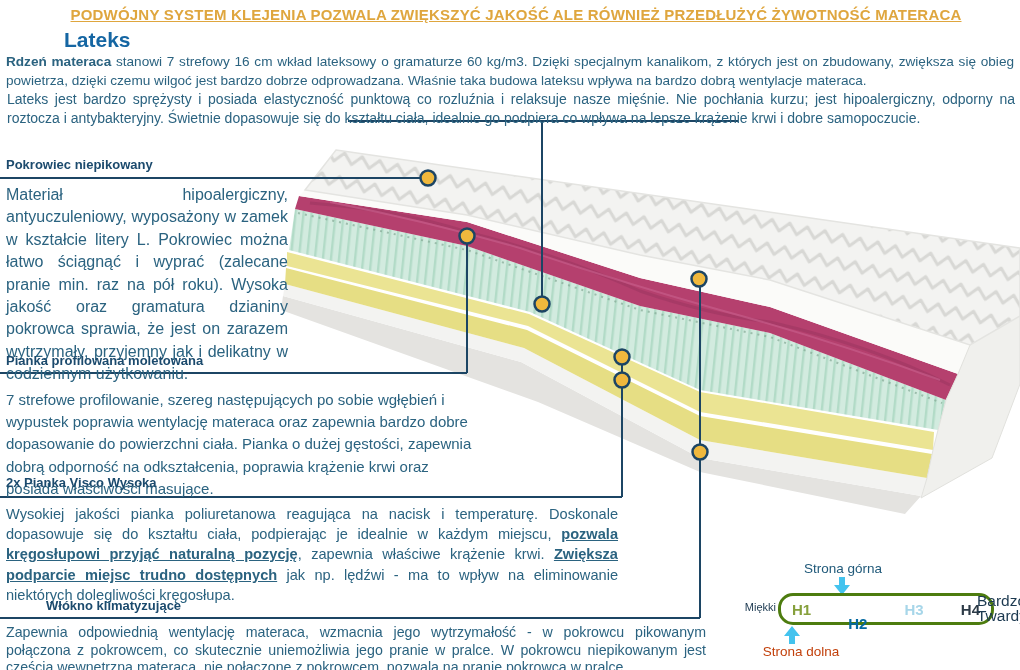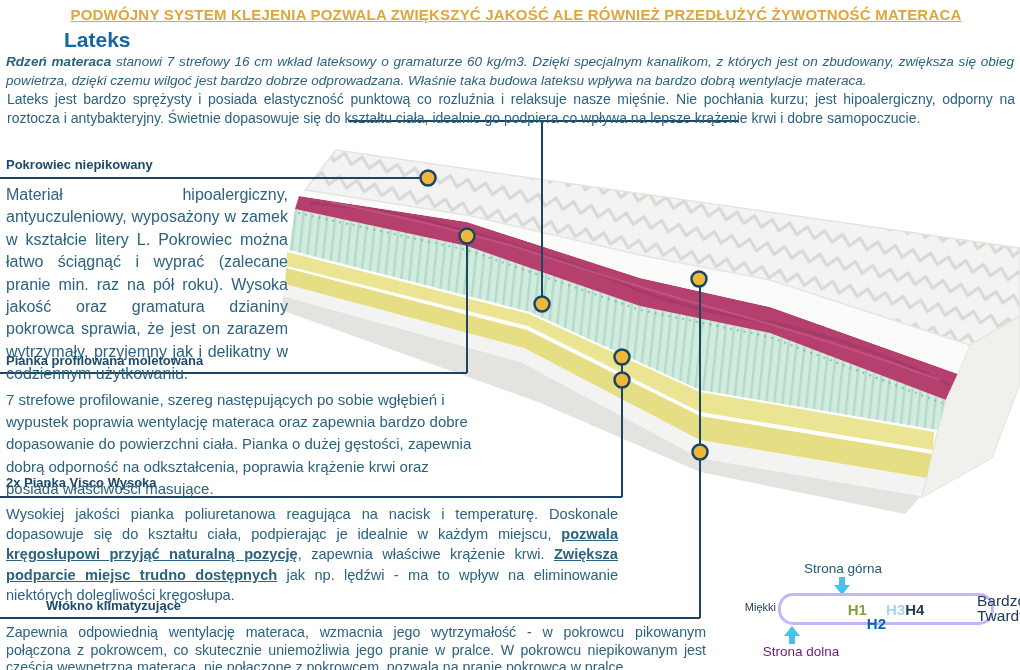--- a/index.html
+++ b/index.html
@@ -4,42 +4,42 @@
 <style>
   html,body{margin:0;padding:0;background:#ffffff;}
   .page{position:relative;width:1020px;height:670px;background:#ffffff;overflow:hidden;
         font-family:"Liberation Sans",sans-serif;}
   .art{position:absolute;left:0;top:0;z-index:1;}
   .txt{position:absolute;z-index:2;}
   .banner{top:6px;left:0;width:1020px;text-align:center;font-size:15px;font-weight:bold;
           color:#dfa63e;text-decoration:underline;letter-spacing:.2px;padding-left:6px;}
   .h-lateks{top:28px;left:64px;width:956px;font-size:21px;font-weight:bold;color:#1566a3;}
   .para{color:#2b6380;}
-  .p-lateks1{top:53px;left:6px;width:1008px;font-size:13.6px;line-height:18.6px;text-align:justify;font-style:italic;}
+  .p-lateks1{top:53px;left:6px;width:1008px;font-size:13.6px;line-height:18.6px;text-align:justify;}
   .p-lateks2{top:90px;left:7px;width:1008px;font-size:14px;line-height:18.6px;text-align:justify;}
   .sec-h{font-size:13px;font-weight:bold;color:#1b4a6d;}
   .h-pokrowiec{top:157px;left:6px;}
   .p-pokrowiec{top:184px;left:6px;width:282px;font-size:16px;line-height:22.4px;text-align:justify;}
   .h-pianka{top:353px;left:6px;}
   .p-pianka{top:380px;left:6px;width:474px;font-size:15px;line-height:22.2px;margin-top:9px;}
   .h-visco{top:475px;left:6px;}
   .p-visco{top:504px;left:6px;width:612px;font-size:14.6px;line-height:20.2px;text-align:justify;}
   .h-wlokno{top:598px;left:6px;margin-left:40px;}
   .p-wlokno{top:624px;left:6px;width:700px;font-size:14.2px;line-height:17.6px;text-align:justify;}
   .b{font-weight:bold;}
   .bu{font-weight:bold;text-decoration:underline;}
   
-  .scale-box{left:778px;top:593px;width:188px;height:26px;border:3px solid #c4b5fd;border-radius:15px;
-             display:flex;align-items:center;justify-content:center;padding:0 11px;background:#fff;}
+  .scale-box{left:778px;top:593px;width:188px;height:26px;border:3px solid #4d7c0f;border-radius:15px;
+             display:flex;align-items:center;justify-content:space-between;padding:0 11px;background:#fff;}
   .scale-box span{font-size:15px;font-weight:bold;}
   .lvl-0{color:#86a03c;} .lvl-1{color:#0369a1;margin-top:29px;} .lvl-2{color:#a7d6e9;} .lvl-3{color:#2d3b47;}
   .miekki{left:690px;top:601px;width:86px;text-align:right;font-size:11px;color:#1c3950;}
   .btw{left:977px;top:593px;width:46px;font-size:15.5px;line-height:15px;color:#1c3950;}
   .strona-gorna{left:783px;top:561px;width:120px;text-align:center;font-size:13.5px;color:#215a7a;}
-  .strona-dolna{left:741px;top:644px;width:120px;text-align:center;font-size:13.5px;color:#701a75;}
+  .strona-dolna{left:741px;top:644px;width:120px;text-align:center;font-size:13.5px;color:#c2410c;}
   .arr{position:absolute;z-index:2;}
 </style>
 </head>
 <body>
 
 <div class="page">
 
   <svg class="art" width="1020" height="670" viewBox="0 0 1020 670">
     <defs>
       <pattern id="zz" width="36" height="24" patternUnits="userSpaceOnUse" patternTransform="rotate(12)">

